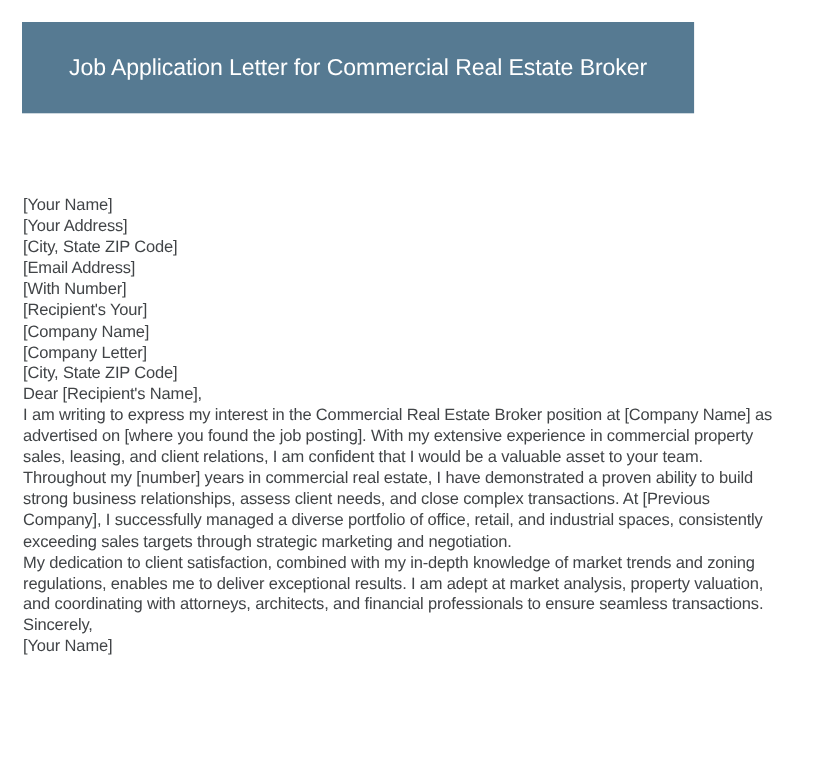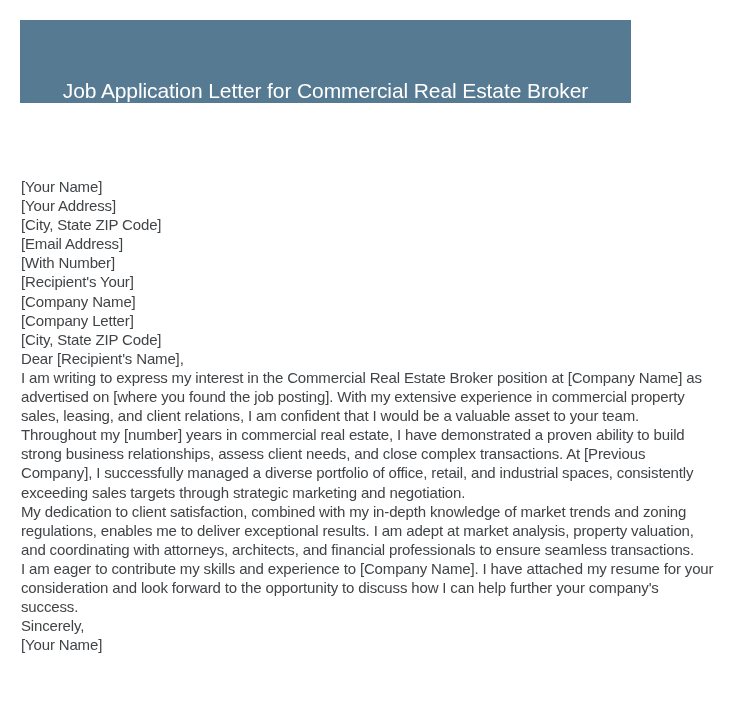--- a/index.html
+++ b/index.html
@@ -18,21 +18,21 @@
   }
   .banner {
     position: absolute;
     left: 20px;
     top: 20px;
     width: 611px;
     height: 83px;
     background: #567A92;
     color: #ffffff;
     display: flex;
-    align-items: flex-end;
+    align-items: center;
     justify-content: center;
   }
   .banner h1 {
     font-size: 21px;
     font-weight: 400;
     letter-spacing: -0.1px;
     text-align: center;
     white-space: nowrap;
   }
   .letter {
@@ -69,20 +69,19 @@
       <div>[Company Name]</div>
       <div>[Company Letter]</div>
       <div>[City, State ZIP Code]</div>
     </div>
 
     <div>Dear [Recipient's Name],</div>
 
     <p>I am writing to express my interest in the Commercial Real Estate Broker position at [Company Name] as advertised on [where you found the job posting]. With my extensive experience in commercial property sales, leasing, and client relations, I am confident that I would be a valuable asset to your team.</p>
     <p>Throughout my [number] years in commercial real estate, I have demonstrated a proven ability to build strong business relationships, assess client needs, and close complex transactions. At [Previous Company], I successfully managed a diverse portfolio of office, retail, and industrial spaces, consistently exceeding sales targets through strategic marketing and negotiation.</p>
     <p>My dedication to client satisfaction, combined with my in-depth knowledge of market trends and zoning regulations, enables me to deliver exceptional results. I am adept at market analysis, property valuation, and coordinating with attorneys, architects, and financial professionals to ensure seamless transactions.</p>
-    <p>I am eager to contribute my skills and experience to [Company Name]. I have attached my resume for your consideration and look forward to the opportunity to discuss how I can help further your company's success.</p>
 
     <div>Sincerely,</div>
     <div>[Your Name]</div>
 
   </div>
 
 </div>
 
 </body></html>

